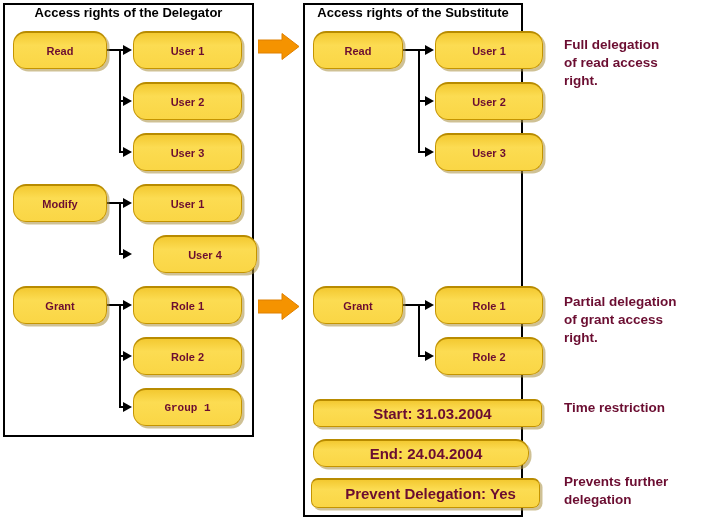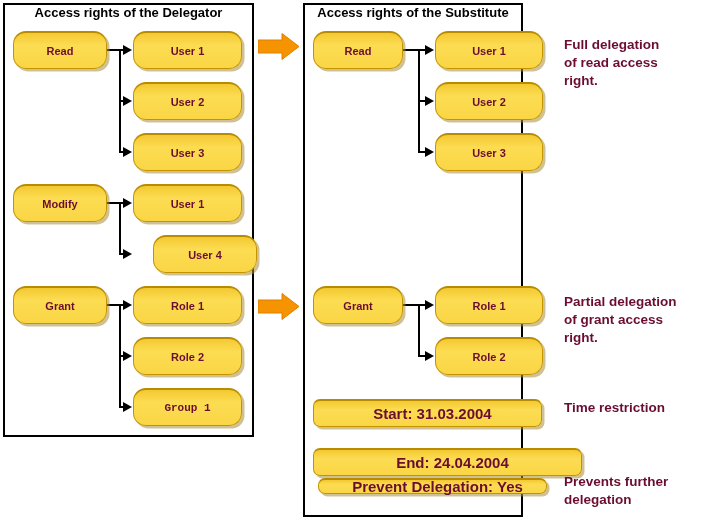--- a/index.html
+++ b/index.html
@@ -106,22 +106,22 @@
       <div class="node" style="left: 133px; top: 337px; width: 109px; height: 38px;">Role 2</div>
       <div class="node" style="left: 133px; top: 388px; width: 109px; height: 38px; font-family: Liberation Mono, monospace;">Group 1</div>
       <div class="node" style="left: 313px; top: 31px; width: 90px; height: 38px;">Read</div>
       <div class="node" style="left: 435px; top: 31px; width: 108px; height: 38px;">User 1</div>
       <div class="node" style="left: 435px; top: 82px; width: 108px; height: 38px;">User 2</div>
       <div class="node" style="left: 435px; top: 133px; width: 108px; height: 38px;">User 3</div>
       <div class="node" style="left: 313px; top: 286px; width: 90px; height: 38px;">Grant</div>
       <div class="node" style="left: 435px; top: 286px; width: 108px; height: 38px;">Role 1</div>
       <div class="node" style="left: 435px; top: 337px; width: 108px; height: 38px;">Role 2</div>
       <div class="node info-box" style="left: 313px; top: 399px; width: 229px; height: 28px;">Start: 31.03.2004</div>
-      <div class="node info-box" style="left: 313px; top: 448px; width: 269px; height: 28px;">End: 24.04.2004</div>
-      <div class="node info-box" style="left: 318px; top: 478px; width: 229px; height: 16px;">Prevent Delegation: Yes</div>
+      <div class="node info-box" style="left: 313px; top: 439px; width: 216px; height: 28px; border-radius: 13px;">End: 24.04.2004</div>
+      <div class="node info-box" style="left: 311px; top: 478px; width: 229px; height: 30px;">Prevent Delegation: Yes</div>
     </div>
   <div id="annotations-layer">
       <div class="annotation" style="top: 36px;">
         <div>Full delegation</div>
         <div>of read access</div>
         <div>right.</div>
       </div>
       <div class="annotation" style="top: 293px;">
         <div>Partial delegation</div>
         <div>of grant access</div>

